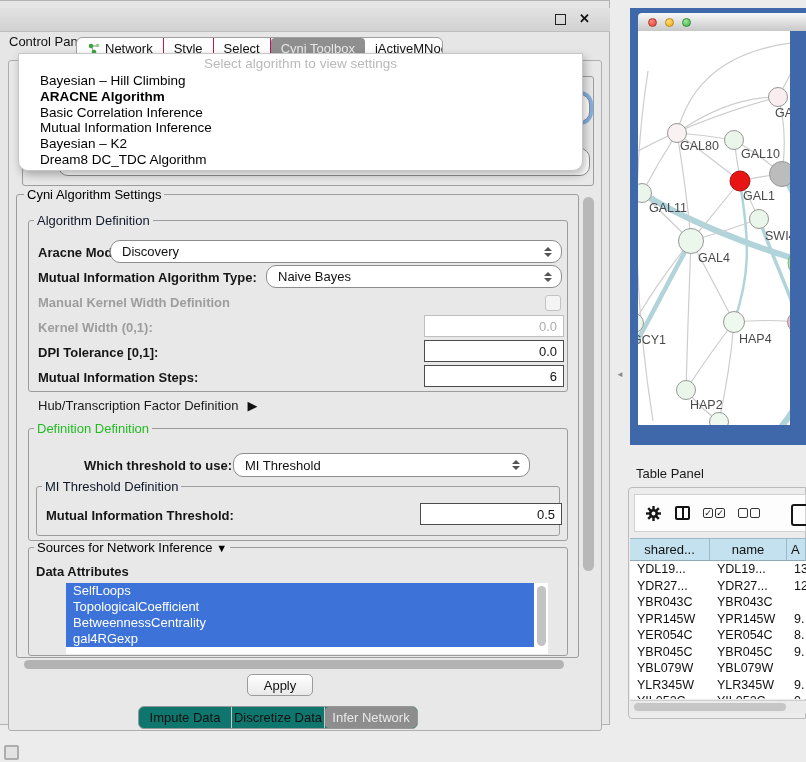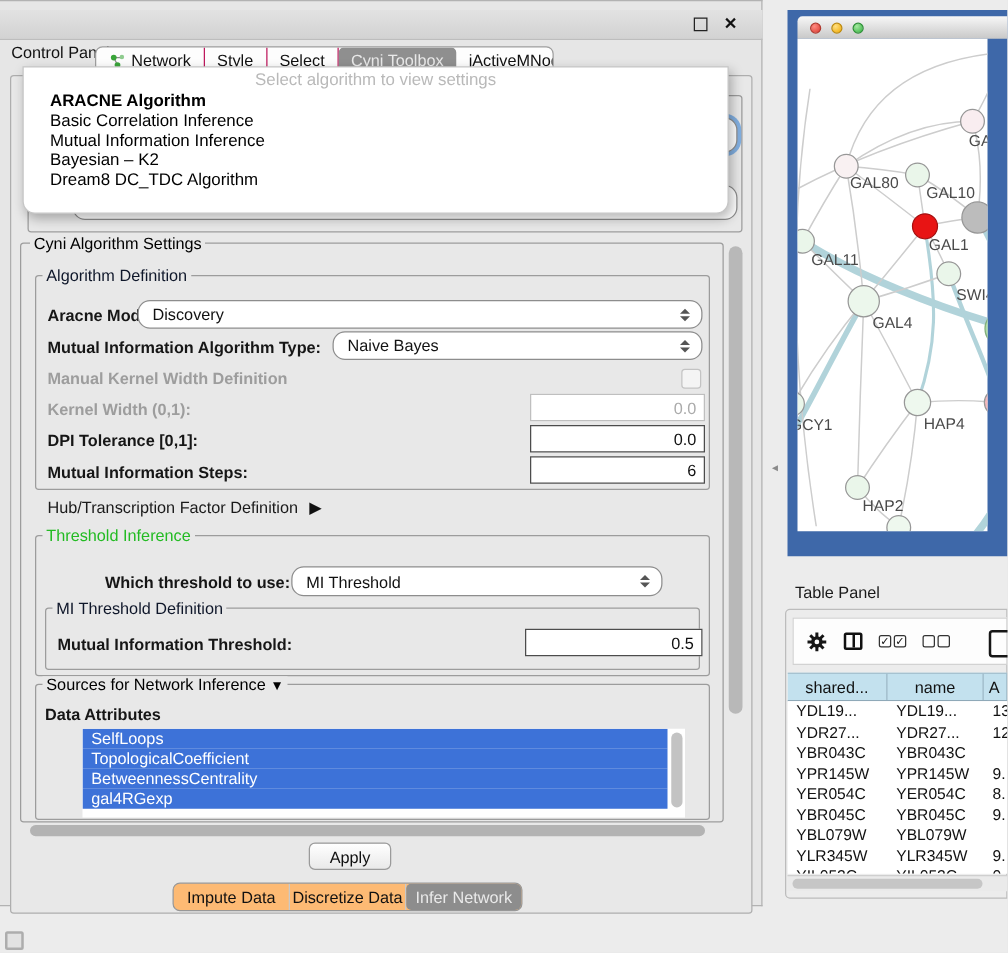--- a/index.html
+++ b/index.html
@@ -44,21 +44,21 @@
   .ddlist{left:18px;top:53px;width:565px;height:118px;background:#fff;border:1px solid #c6c6c6;
           border-radius:0 0 10px 10px;box-shadow:2px 4px 9px rgba(0,0,0,.28);box-sizing:border-box;}
   .dd-ph{height:19px;text-align:center;color:#b9b9b9;font-size:13.5px;line-height:19px;}
   .dd-item{height:15.8px;line-height:15.8px;font-size:13.5px;color:#000;padding-left:4px;white-space:nowrap;}
   .dd-item.bold{font-weight:bold;}
   
   .lrow{height:16px;line-height:16px;background:#3d72d8;color:#fff;font-size:13px;padding-left:7px;white-space:nowrap;}
   
   .btn{background:linear-gradient(#ffffff,#e9e9e9);border:1px solid #9b9b9b;border-radius:5px;
        font-size:13px;color:#111;display:flex;align-items:center;justify-content:center;box-sizing:border-box;}
-  .btabs{left:138px;top:706px;width:280px;height:23px;background:#fdba74;border:1px solid #989898;
+  .btabs{left:138px;top:706px;width:280px;height:23px;background:#0f766e;border:1px solid #989898;
          border-radius:6px;display:flex;overflow:hidden;box-sizing:border-box;}
   .btab{flex:1;display:flex;align-items:center;justify-content:center;font-size:13px;color:#111;
         border-right:1px solid #c9c9c9;white-space:nowrap;}
   .btab:last-child{border-right:none;}
   .btab.sel{background:#8d8d8d;color:#e9e9e9;border-radius:4px;}
   
   .net-window{left:630px;top:8px;width:176px;height:437px;background:#3e68a9;}
   .net-titlebar{left:638px;top:13px;width:168px;height:18px;background:linear-gradient(#f7f7f7,#c8c8c8);
                 border-radius:4px 0 0 0;display:flex;align-items:center;gap:8px;padding-left:10px;box-sizing:border-box;}
   .light{width:9px;height:9px;border-radius:50%;box-sizing:border-box;}
@@ -130,20 +130,21 @@
 <div class="abs combo" style="left:58px;top:148px;width:532px;height:28px;color:#9a9a9a;">
   <span>gal-filtered sif default node</span>
   <span class="spin">
       <i class="up"></i>
       <i class="dn"></i>
     </span>
 </div>
 
 <div class="abs ddlist">
   <div class="dd-ph">Select algorithm to view settings</div>
+  <div class="dd-item" style="padding-left:21px;">Bayesian – Hill Climbing</div>
   <div class="dd-item bold" style="padding-left:21px;">ARACNE Algorithm</div>
   <div class="dd-item" style="padding-left:21px;">Basic Correlation Inference</div>
   <div class="dd-item" style="padding-left:21px;">Mutual Information Inference</div>
   <div class="dd-item" style="padding-left:21px;">Bayesian – K2</div>
   <div class="dd-item" style="padding-left:21px;">Dream8 DC_TDC Algorithm</div>
 </div>
 
 <div class="abs group" style="left:16px;top:194px;width:563px;height:464px;"></div>
 <div class="abs gtitle" style="left:24px;top:188px;">Cyni Algorithm Settings</div>
 
@@ -181,21 +182,21 @@
 
 <div class="abs flabel" style="left:38px;top:370px;">Mutual Information Steps:</div>
 <div class="abs field" style="left:424px;top:365px;width:140px;height:22px;">6</div>
 
 <div class="abs" style="left:38px;top:398px;font-size:13px;color:#1a1a1a;display:flex;align-items:center;gap:9px;">
   <span>Hub/Transcription Factor Definition</span>
   <span style="font-size:13px;color:#111;">▶</span>
 </div>
 
 <div class="abs group" style="left:28px;top:428px;width:540px;height:113px;"></div>
-<div class="abs gtitle green" style="left:34px;top:422px;">Threshold Inference</div>
+<div class="abs gtitle green" style="left:34px;top:422px;">Definition Definition</div>
 
 <div class="abs flabel" style="left:84px;top:458px;">Which threshold to use:</div>
 <div class="abs combo" style="left:233px;top:453px;width:297px;height:24px;">
   <span>MI Threshold</span>
   <span class="spin">
       <i class="up"></i>
       <i class="dn"></i>
     </span>
 </div>
 

